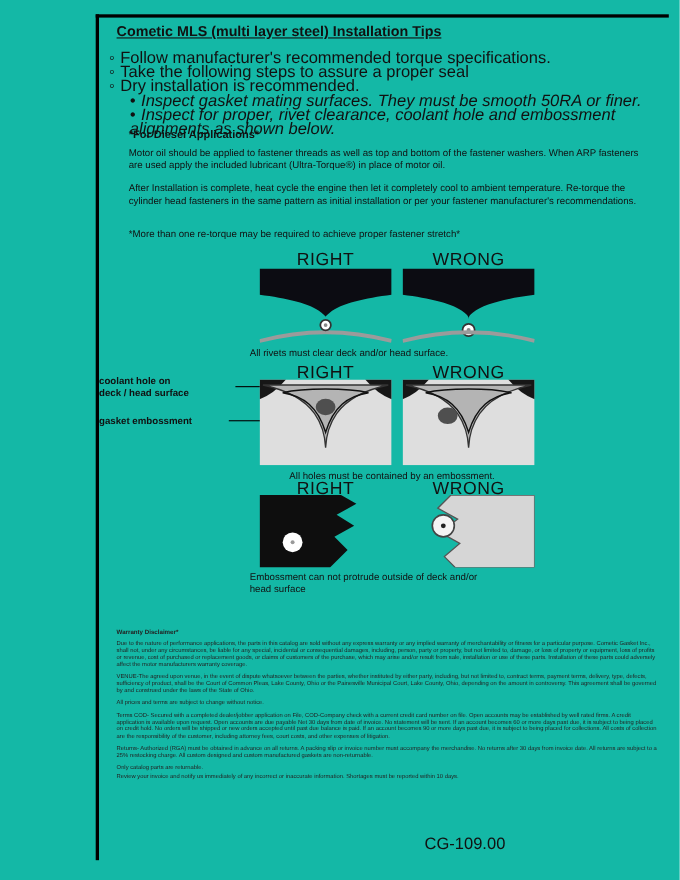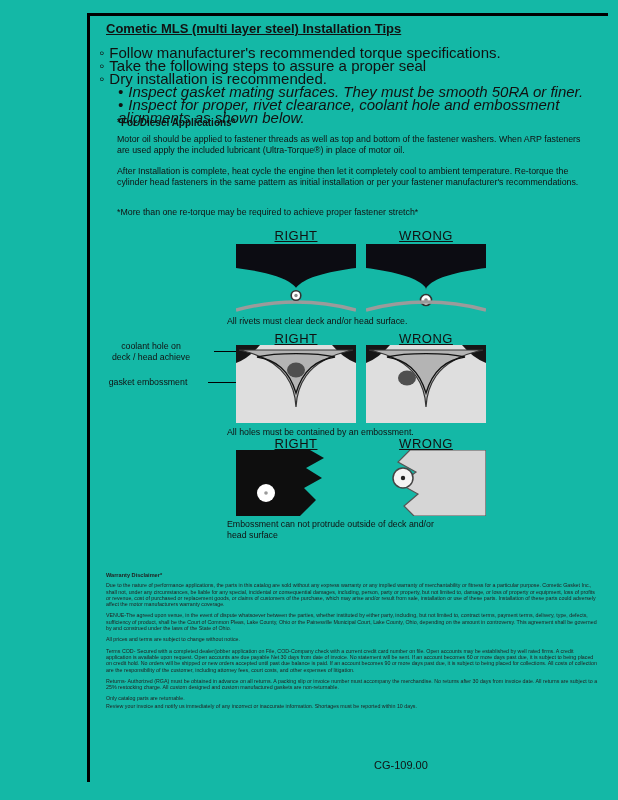--- a/index.html
+++ b/index.html
@@ -17,32 +17,32 @@
   }
   .bullets { position:absolute; left:99px; top:46px; font-size:15px; line-height:13px; width:490px; }
   .bullets .main::before { content:"◦"; margin-right:5px; }
   .bullets .sub { margin-left:19px;font-style:italic; }
   .bullets .sub::before { content:"•"; margin-right:5px; }
   .diesel-heading { position:absolute; left:117px; top:117px; font-size:10px; font-weight:bold; }
   .para { position:absolute; left:117px; width:478px; font-size:8.8px; line-height:11px; }
   .p1 { top:134px; }
   .p2 { top:166px; }
   .note { position:absolute; left:117px; top:207px; font-size:8.8px; }
-  .fig-label { position:absolute; width:120px; text-align:center; font-size:13px; letter-spacing:0.5px;text-decoration:underline; }
+  .fig-label { position:absolute; width:120px; text-align:center; font-size:16px; letter-spacing:0.5px; }
   .fig { position:absolute; width:120px; }
   .fig svg { display:block; width:120px; }
   .caption { position:absolute; left:227px; font-size:8.8px; line-height:10.5px; }
-  .callout { position:absolute; font-size:8.8px; line-height:10.5px; text-align:center; }
+  .callout { position:absolute; font-size:8.8px; line-height:10.5px; text-align:left;font-weight:bold; }
   .callout span { display:block; }
   .leader { position:absolute; height:1.2px; background:#000; }
   .legal { position:absolute; left:106px; top:572px; width:492px; font-size:5.3px; line-height:6.3px; color:#222; }
   .legal .lh { font-size:5.6px; font-weight:bold; margin:0 0 4px 0; }
   .legal p { margin:0 0 5px 0; }
   .legal p.tight { margin-bottom:1px; }
-  .footer-code { position:absolute; left:374px; top:759px; font-size:11px; }
+  .footer-code { position:absolute; left:386px; top:759px; font-size:15px; }
 </style>
 </head>
 <body>
 
 <div class="page">
 
   <div class="frame"></div>
 
   <div class="title">Cometic MLS (multi layer steel) Installation Tips</div>
 
@@ -78,21 +78,21 @@
       <path d="M0,66 Q60,50 120,66" stroke="#9b9b9b" stroke-width="3.5" fill="none"></path>
     </svg>
   </div>
   <div class="caption" style="top:316px;">All rivets must clear deck and/or head surface.</div>
 
   <div class="fig-label" style="left:236px; top:331px;">RIGHT</div>
   <div class="fig-label" style="left:366px; top:331px;">WRONG</div>
 
   <div class="callout" style="left:90px; top:341px; width:122px;">
     <span>coolant hole on</span>
-    <span>deck / head achieve</span>
+    <span>deck / head surface</span>
   </div>
   <div class="leader" style="left:214px; top:351px; width:54px;"></div>
   <div class="callout" style="left:90px; top:377px; width:116px;">
     <span>gasket embossment</span>
   </div>
   <div class="leader" style="left:208px; top:382px; width:56px;"></div>
 
   <div class="fig" style="left:236px; top:345px;">
     <svg viewBox="0 0 120 78">
       <rect width="120" height="78" fill="#dedede"></rect>
@@ -106,21 +106,21 @@
   <div class="fig" style="left:366px; top:345px;">
     <svg viewBox="0 0 120 78">
       <rect width="120" height="78" fill="#dedede"></rect>
       <path d="M0,0 H24 Q13,13 0,18 Z" fill="#161616"></path>
       <path d="M120,0 H96 Q107,13 120,18 Z" fill="#161616"></path>
       <path d="M3,5 H117 C98,9 80,17 70,31 C63,41 60.5,51 60,62 C59.5,51 57,41 50,31 C40,17 22,9 3,5 Z" fill="#b4b4b4" stroke="#333" stroke-width="1.2"></path>
       <path d="M21,12 C40,15 53,25 60,48 C67,25 80,15 99,12 C80,7.5 40,7.5 21,12 Z" fill="none" stroke="#111" stroke-width="1.3"></path>
       <ellipse cx="41" cy="33" rx="9" ry="7.5" fill="#4f4f4f"></ellipse>
     </svg>
   </div>
-  <div class="caption" style="top:427px;">All holes must be contained by an embossment.</div>
+  <div class="caption" style="top:427px;margin-left:36px;">All holes must be contained by an embossment.</div>
 
   <div class="fig-label" style="left:236px; top:436px;">RIGHT</div>
   <div class="fig-label" style="left:366px; top:436px;">WRONG</div>
 
   <div class="fig" style="left:236px; top:450px;">
     <svg viewBox="0 0 120 66">
       <path d="M0,0 H74 L88,8 L70,18 L86,28 L68,38 L80,50 L64,66 H0 Z" fill="#0e0e0e"></path>
       <circle cx="30" cy="43" r="9" fill="#ffffff"></circle>
       <circle cx="30" cy="43" r="1.8" fill="#9a9a9a"></circle>
     </svg>

